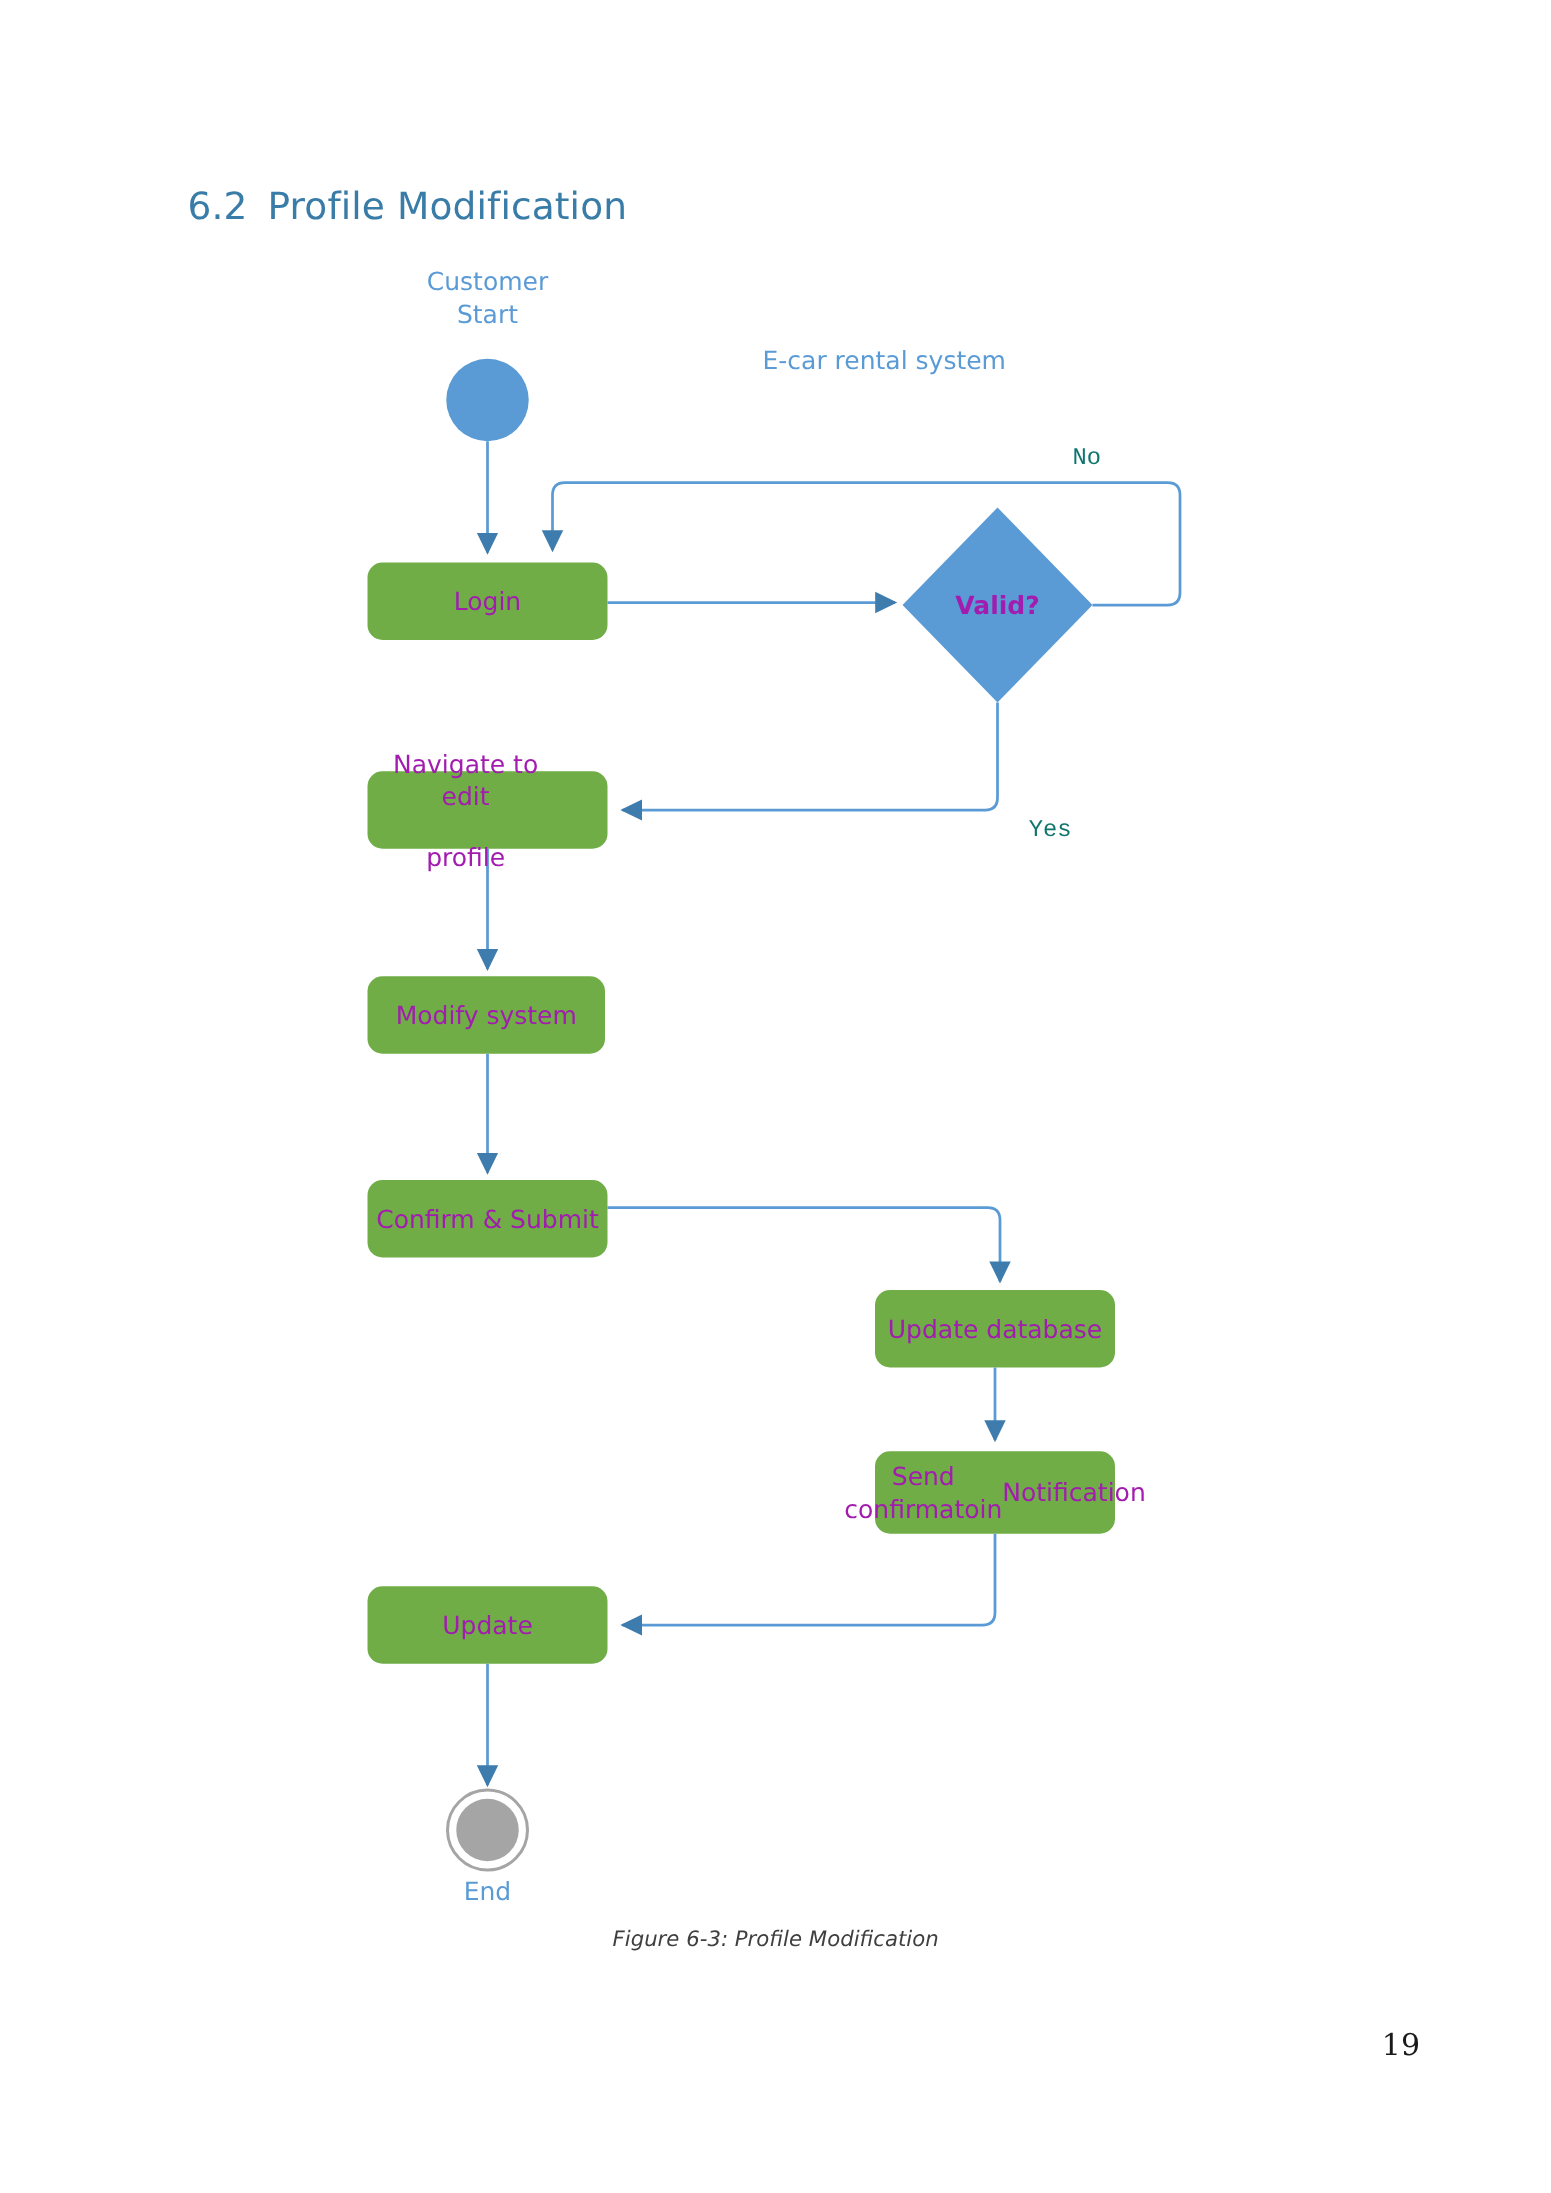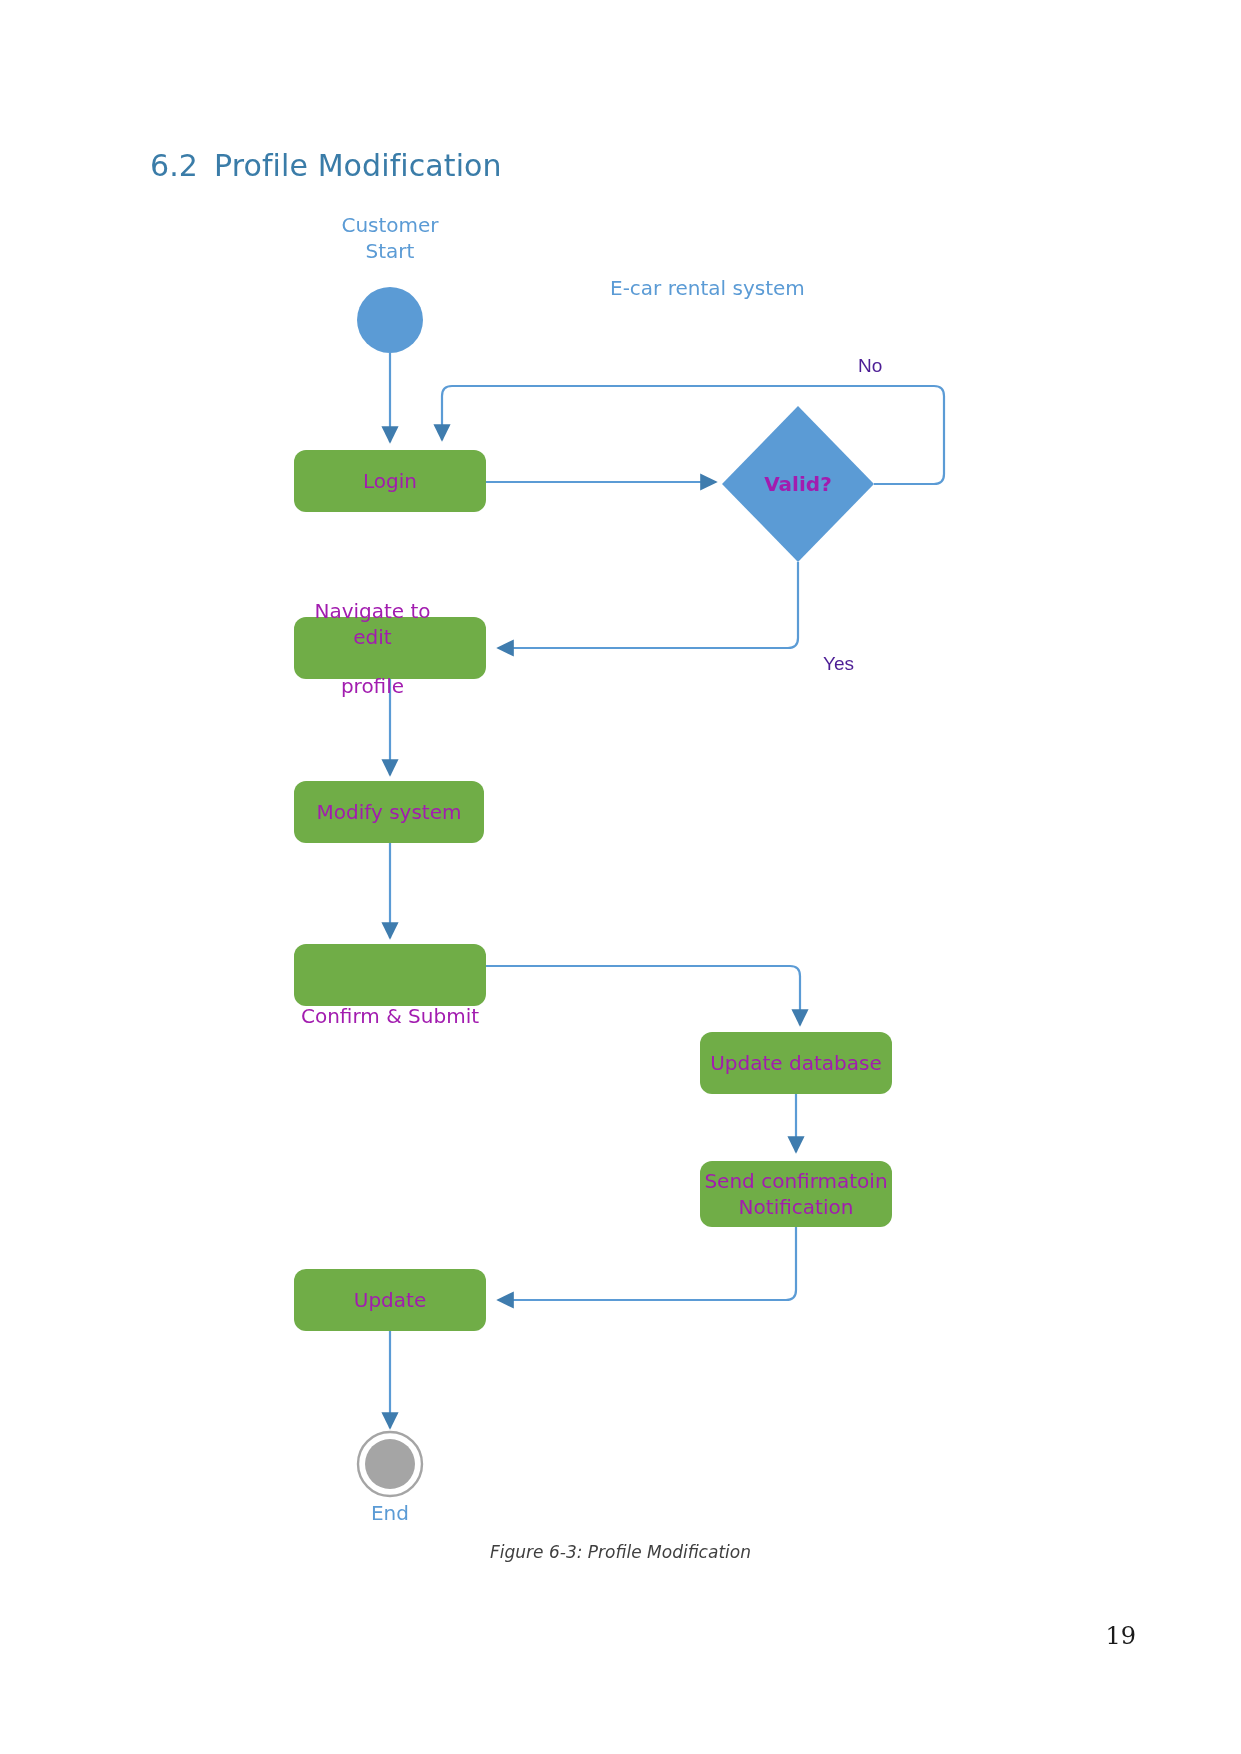--- a/index.html
+++ b/index.html
@@ -62,23 +62,23 @@
     position: absolute;
     color: #5B9BD5;
     font-size: 20px;
     line-height: 26px;
     text-align: center;
     font-family: "DejaVu Sans", sans-serif;
     white-space: pre-line;
   }
   .edge-label {
     position: absolute;
-    color: #4c1d95;
+    color: #0f766e;
     font-size: 19px;
-    font-family: Liberation Sans, sans-serif;
+    font-family: Liberation Mono, monospace;
     white-space: nowrap;
   }
 
   
   #figure-caption {
     position: absolute;
     left: 0;
     top: 1542px;
     width: 1241px;
     text-align: center;
@@ -164,25 +164,25 @@
 
   <div class="node-label" style="left:722px; top:454px; width:152px; height:60px;font-weight:bold;">Valid?</div>
 
   <div class="node-label" style="left:294px; top:617px; width:157px; height:62px; flex-direction:column;gap:23px;">
     <span>Navigate to edit</span>
     <span>profile</span>
   </div>
 
   <div class="node-label" style="left:294px; top:781px; width:190px; height:62px;">Modify system</div>
 
-  <div class="node-label" style="left:294px; top:944px; width:192px; height:62px;margin-top:41px;">Confirm &amp; Submit</div>
+  <div class="node-label" style="left:294px; top:944px; width:192px; height:62px;">Confirm &amp; Submit</div>
 
   <div class="node-label" style="left:700px; top:1032px; width:192px; height:62px;">Update database</div>
 
-  <div class="node-label" style="left:700px; top:1161px; width:192px; height:66px; flex-direction:column;">
+  <div class="node-label" style="left:700px; top:1161px; width:192px; height:66px; flex-direction:row;">
     <span>Send confirmatoin</span>
     <span>Notification</span>
   </div>
 
   <div class="node-label" style="left:294px; top:1269px; width:192px; height:62px;">Update</div>
 
   <div class="swim-label" style="left:330px; top:1500px; width:120px;">End</div>
 
   <div class="edge-label" style="left:858px; top:355px;">No</div>
 

